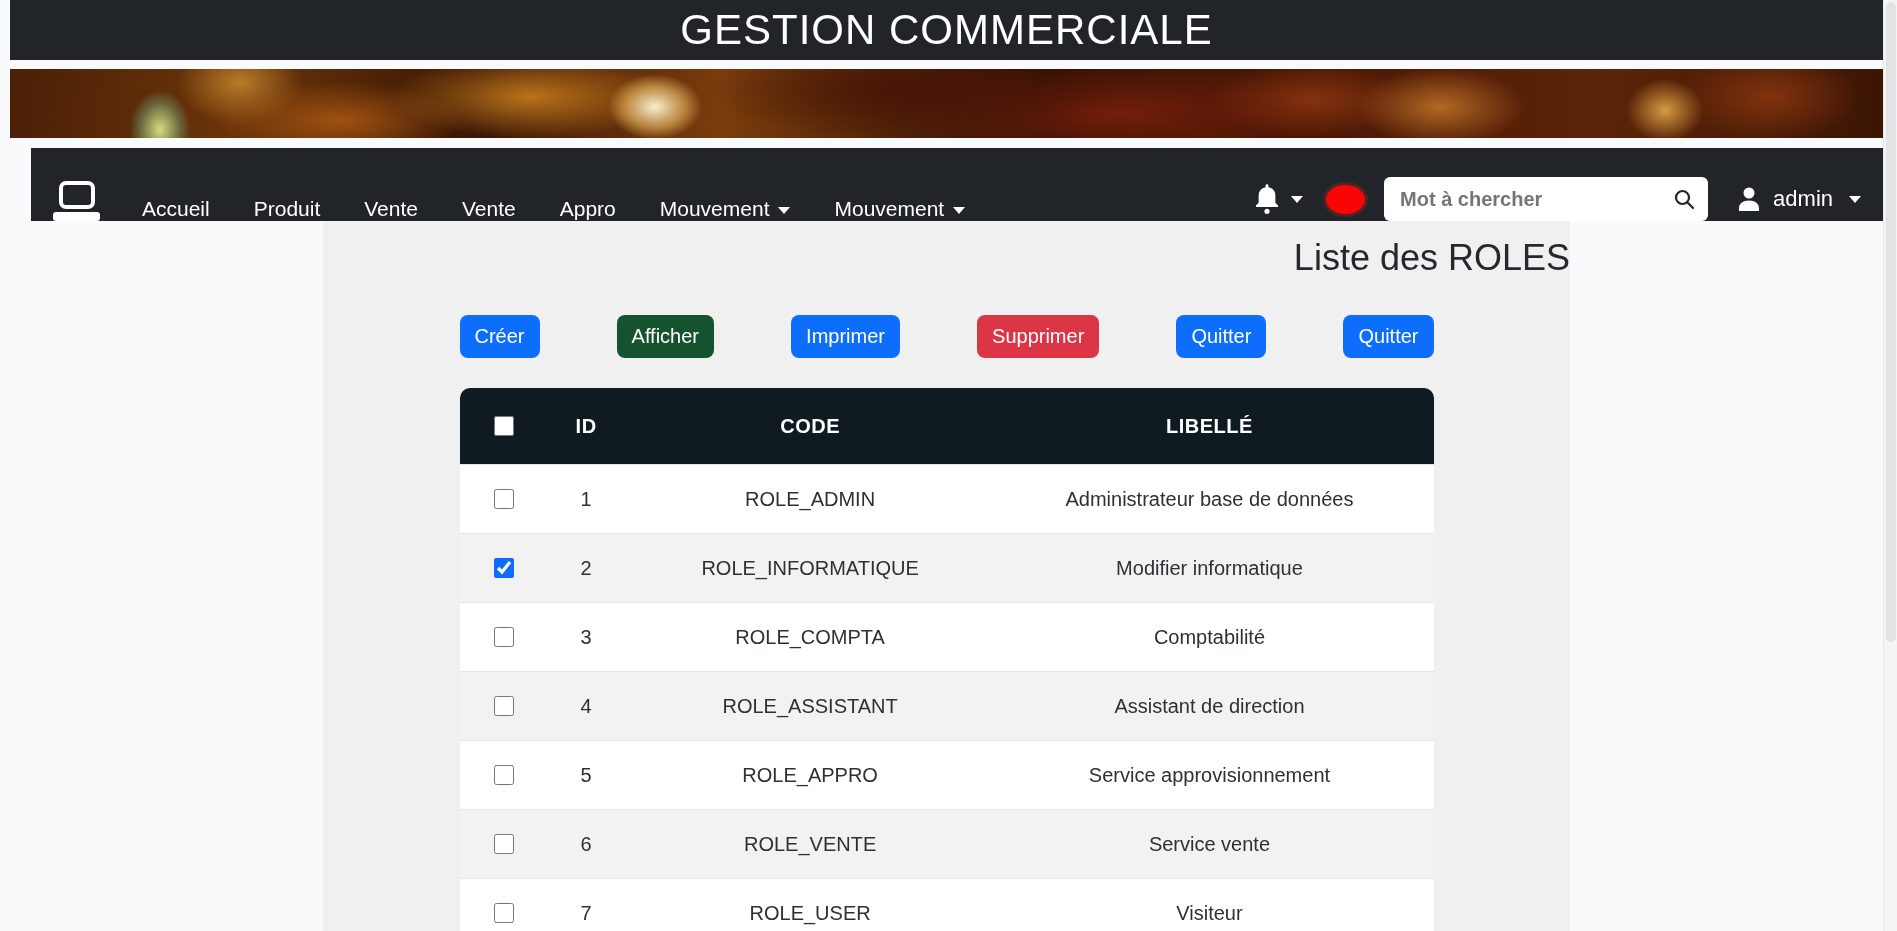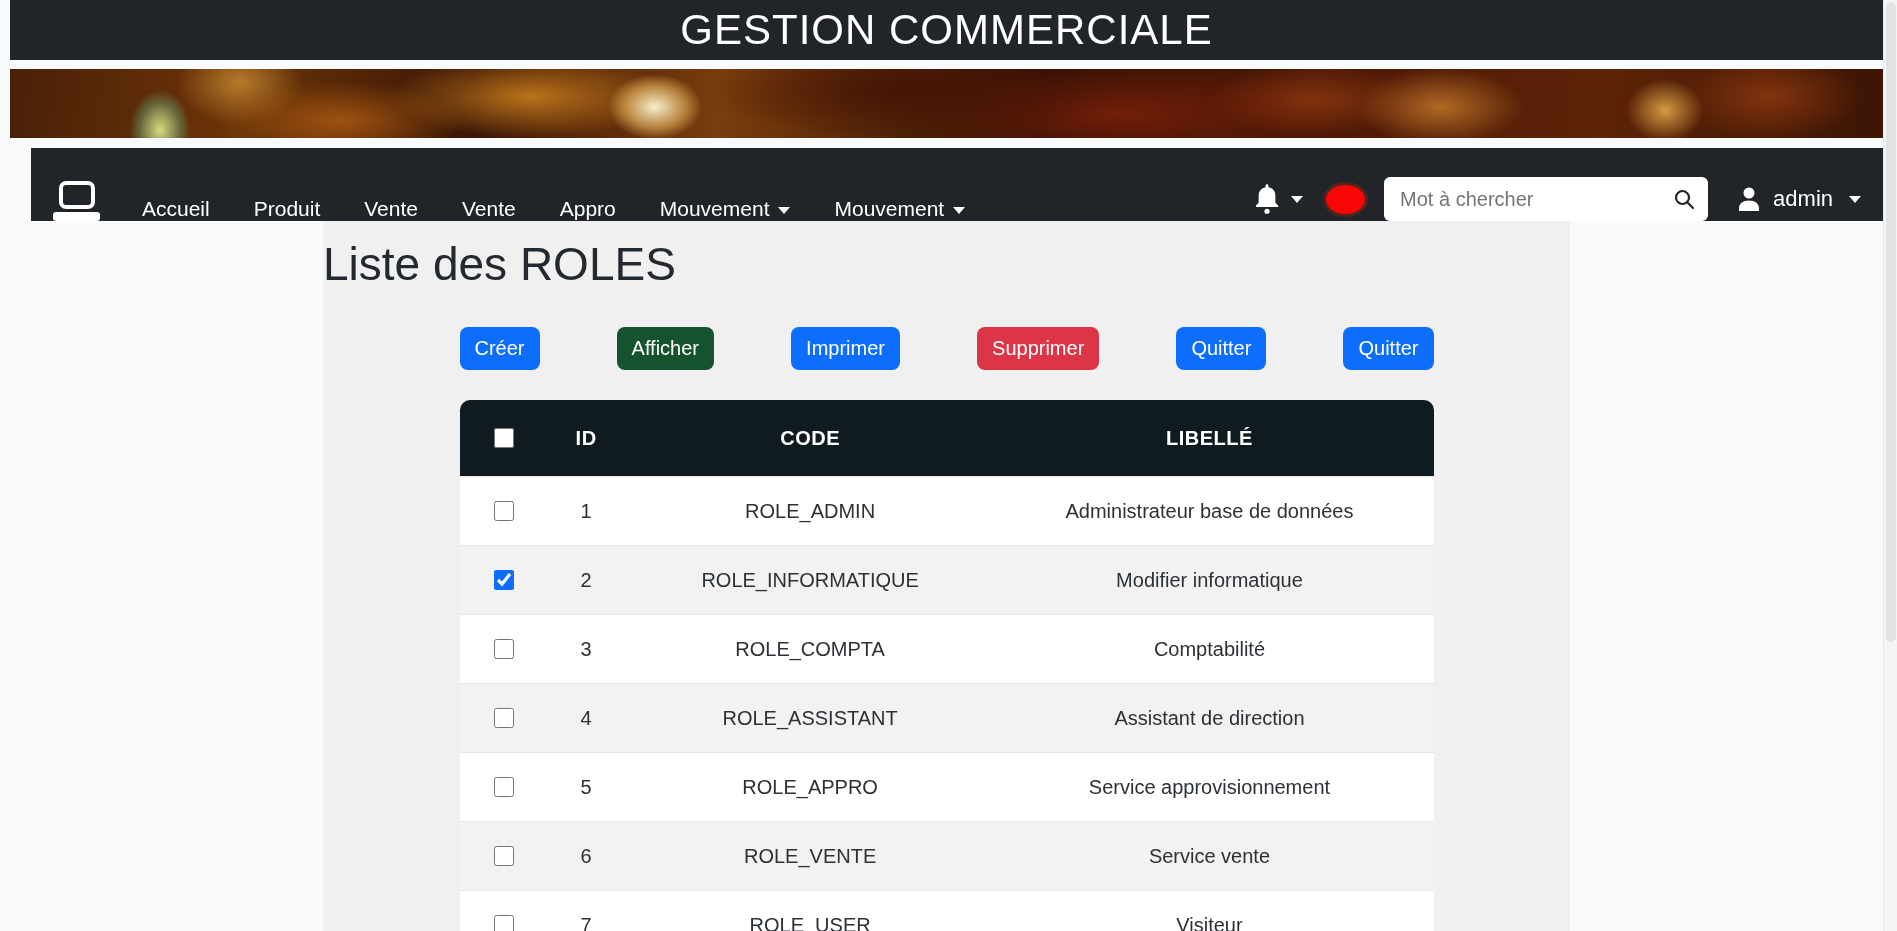--- a/index.html
+++ b/index.html
@@ -67,37 +67,37 @@
     width:45px; height:35px; border-radius:50%;
     background:#fa0505; border:3px solid #4e2620;
     margin:0 16px 0 20px;
   }
   .search-box {
     width:324px; height:44px; background:#fff; border-radius:6px;
     display:flex; align-items:center; padding:0 12px 0 14px;
   }
   .search-input {
     flex:1; border:none; outline:none; font-size:20px; color:#212529;
-    font-family:"Liberation Sans",sans-serif; background:transparent; min-width:0;
+    font-family:"Liberation Sans",sans-serif; background:transparent; min-width:0;font-weight:bold;
   }
   .search-input::placeholder { color:#757575; }
   .search-svg { width:24px; height:24px; flex:none; cursor:pointer; }
   .user-menu { display:flex; align-items:center; margin-left:26px; cursor:pointer; }
   .person-svg { width:30px; height:30px; }
   .user-name { color:#fff; font-size:22px; margin:0 7px 0 9px; }
 
   
   .content { display:flex; min-height:719px; }
   .side-left { width:313px; }
   .side-right { flex:1; }
   .main-col { width:1247px; background:#f0f0f0; padding-bottom:40px; }
 
   .page-title {
-    margin:16px 0 0; text-align:left;
-    font-size:46px; font-weight:400; color:#24292f;
+    margin:16px 0 0; text-align:right;
+    font-size:36px; font-weight:400; color:#24292f;
   }
 
   .toolbar {
     width:974px; margin:36px auto 0;
     display:flex; justify-content:space-between; align-items:center;
   }
   .btn {
     border:none; border-radius:8px; color:#fff;
     font-size:20px; padding:10px 15px; cursor:pointer;
     font-family:"Liberation Sans",sans-serif;

